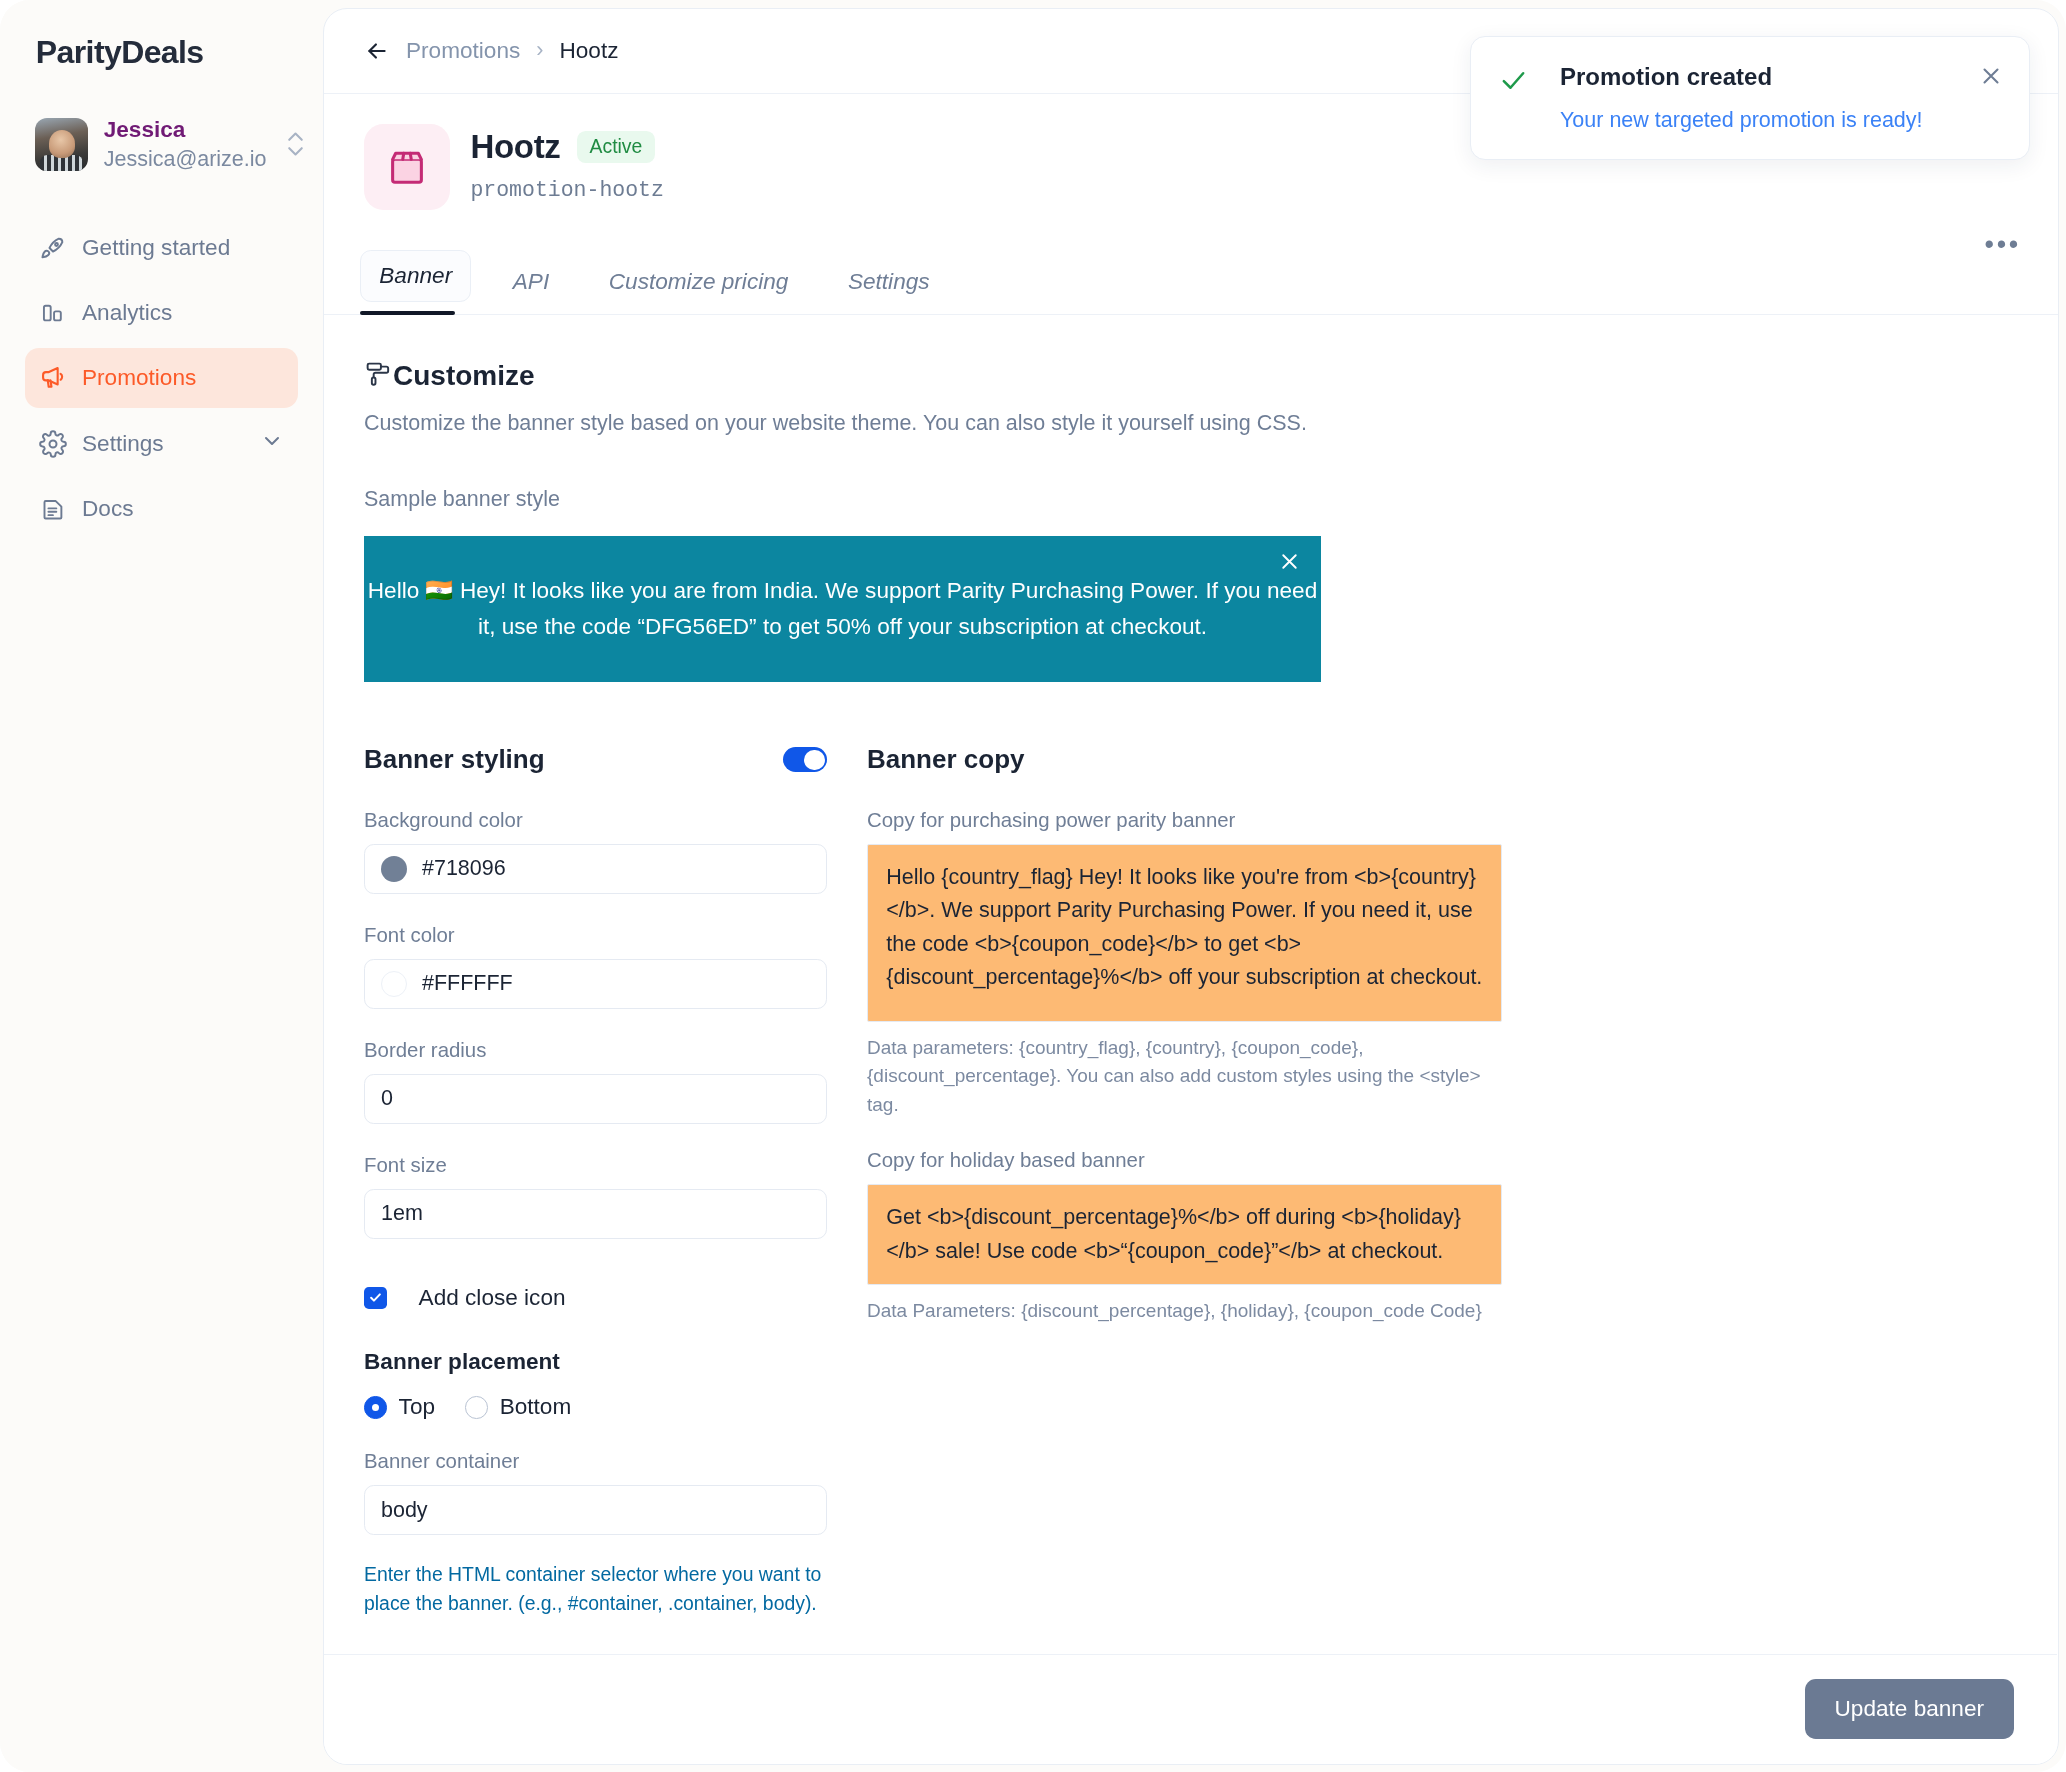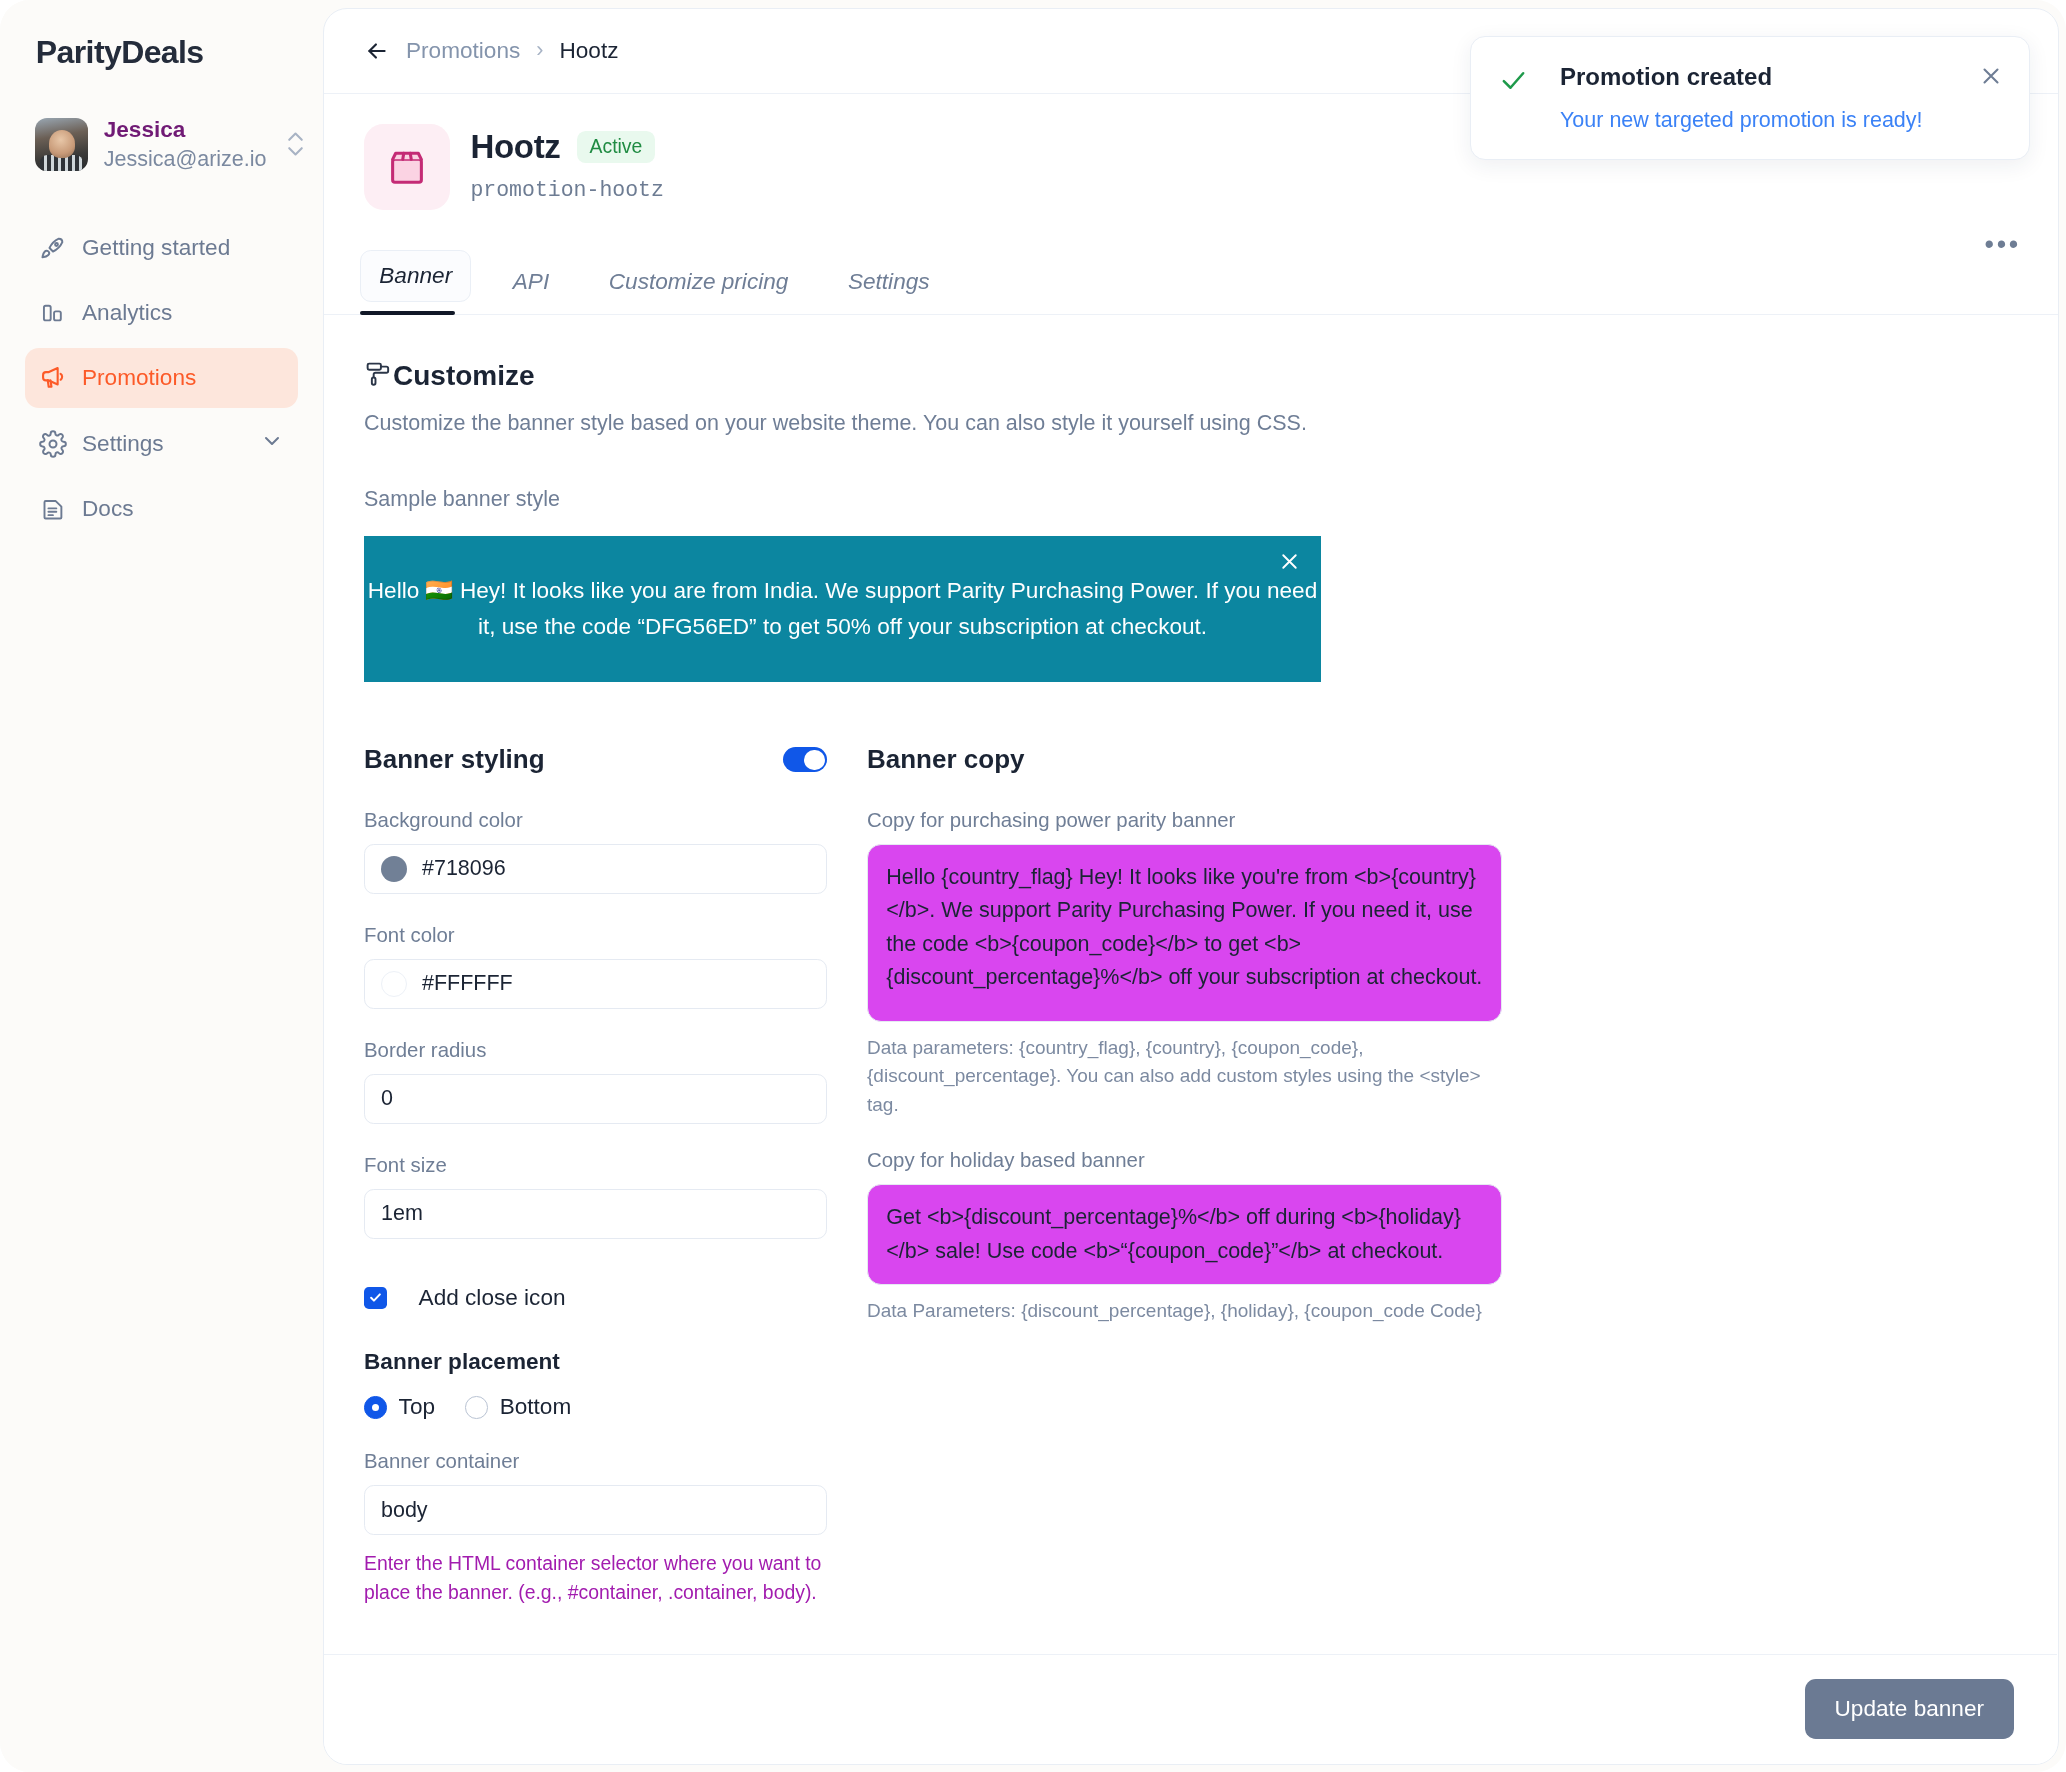--- a/index.html
+++ b/index.html
@@ -210,26 +210,26 @@
   .radio-opt { display: flex; align-items: center; gap: 12px; cursor: pointer; }
   .radio {
     width: 22.6px; height: 22.6px; border-radius: 50%;
     border: 1.6px solid #B9C3D3; background: #fff; flex: none;
     display: flex; align-items: center; justify-content: center;
   }
   .radio.sel { background: #1057E8; border-color: #1057E8; }
   .radio.sel::after { content:""; width: 7.5px; height: 7.5px; border-radius: 50%; background: #fff; }
   .radio-opt span { font-size: 22.6px; color: #1B2434; }
 
-  .hint { font-size: 19.4px; color: #a21caf; line-height: 1.5; margin-top: 14px; width: 463px; }
+  .hint { font-size: 19.4px; color: #0369a1; line-height: 1.5; margin-top: 25px; width: 463px; }
 
   .textarea {
     width: 635px;
-    border: 1.6px solid #E5EAF2; border-radius: 14px;
-    background: #d946ef;
+    border: 1.6px solid #E5EAF2; border-radius: 2px;
+    background: #fdba74;
     padding: 16px 18.3px;
     font-size: 21.5px; color: #1B2434; line-height: 1.55;
   }
   .ta-tall { min-height: 178px; }
   .ta-short { min-height: 86px; }
   .ta-hint { font-size: 19px; color: #7C8AA1; line-height: 1.5; margin-top: 12px; width: 640px; }
 
   
   .footer {
     position: absolute; left: 0; bottom: 0;

